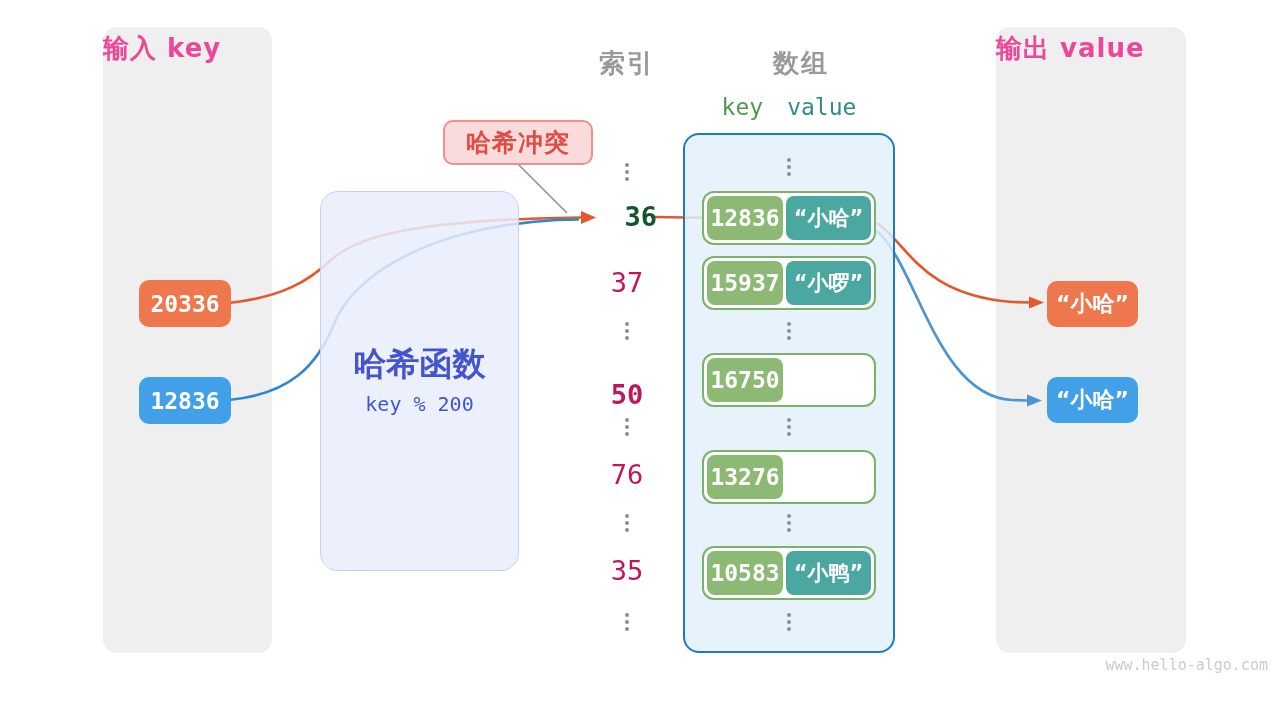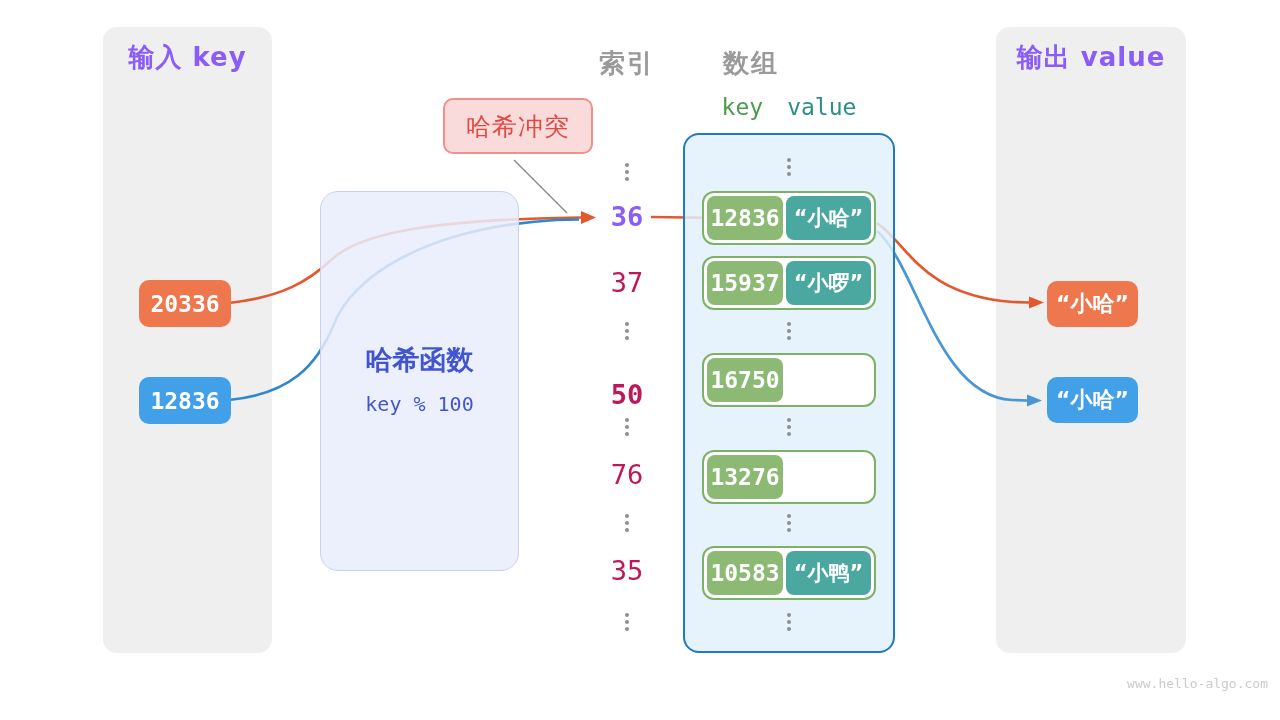--- a/index.html
+++ b/index.html
@@ -10,56 +10,56 @@
   .abs{position:absolute;}
   .mono{font-family:"DejaVu Sans Mono","Liberation Mono",monospace;}
 
   
   .panel{z-index:1;background:#efefef;border-radius:14px;}
   #arrows{position:absolute;left:0;top:0;z-index:2;}
   .z3{z-index:3;}
 
   
   .panel-title{
-    width:100%;text-align:center;padding-top:13px;
-    font-size:26px;font-weight:bold;color:#8b5cf6;letter-spacing:1px;
+    width:100%;text-align:left;padding-top:4px;
+    font-size:26px;font-weight:bold;color:#ec4899;letter-spacing:1px;
   }
   #panel-left{left:103px;top:27px;width:169px;height:626px;}
   #panel-right{left:996px;top:27px;width:190px;height:626px;}
 
   
   .chip{
     border-radius:10px;color:#ffffff;display:flex;align-items:center;justify-content:center;
     font-weight:bold;
   }
   .chip.orange{background:#ee774d;}
   .chip.blue{background:#41a0e8;}
   .key-chip{left:139px;width:92px;height:47px;font-size:23px;}
   .out-chip{left:1047px;width:91px;height:46px;font-size:22px;}
 
   
   #hash-box{
     left:320px;top:191px;width:199px;height:380px;border-radius:18px;
     background:rgba(233,237,251,0.85);border:1.5px solid #c8d0f2;box-sizing:border-box;
   }
-  #hash-title{left:0;top:150px;width:100%;text-align:center;font-size:27px;font-weight:600;color:#4254ce;}
+  #hash-title{left:0;top:150px;width:100%;text-align:center;font-size:33px;font-weight:600;color:#4254ce;}
   #hash-formula{left:0;top:200px;width:100%;text-align:center;font-size:20px;color:#4254ce;}
 
   
   #collision-label{
-    left:443px;top:98px;width:150px;height:56px;border-radius:10px;
+    left:443px;top:120px;width:150px;height:45px;border-radius:10px;
     background:#f9dbdb;border:2px solid #f0908a;box-sizing:border-box;
     display:flex;align-items:center;justify-content:center;
-    font-size:25px;font-weight:normal;color:#e04b44;letter-spacing:1px;
+    font-size:25px;font-weight:bold;color:#e04b44;letter-spacing:1px;
   }
 
   
   .col-header{font-size:26px;font-weight:bold;color:#9a9a9a;text-align:center;letter-spacing:2px;}
   .idx{left:597px;width:60px;text-align:center;font-size:27px;line-height:30px;color:#be185d;}
-  .idx.hot{color:#8b5cf6;font-weight:bold;}
+  .idx.hot{color:#14532d;font-weight:bold;text-align:right;}
 
   
   .vdots{display:flex;flex-direction:column;align-items:center;gap:3px;width:60px;}
   .vdots i{display:block;width:4px;height:4px;border-radius:50%;background:#8e8e8e;}
   .idx-dots{left:597px;}
   .arr-dots{left:759px;}
 
   
   #array-box{
     left:683px;top:133px;width:212px;height:520px;border-radius:16px;
@@ -72,21 +72,21 @@
   .row{
     left:702px;width:174px;height:54px;box-sizing:border-box;
     background:#ffffff;border:2px solid #7cb167;border-radius:12px;
     display:flex;gap:3px;padding:3px;
   }
   .cell{border-radius:8px;color:#fff;display:flex;align-items:center;justify-content:center;}
   .cell.k{width:76px;background:#8cba74;font-size:23px;font-weight:bold;}
   .cell.v{flex:1;background:#4ba8a0;font-size:21px;font-weight:600;}
 
   
-  #watermark{left:1040px;top:676px;width:228px;text-align:right;font-size:13px;color:#cbcbcb;}
+  #watermark{left:1040px;top:656px;width:228px;text-align:right;font-size:15px;color:#cbcbcb;}
 </style>
 </head>
 <body>
 
 <div id="canvas">
 
   <div class="abs panel" id="panel-left"></div>
   <div class="abs panel" id="panel-right"></div>
 
   <svg id="arrows" width="1280" height="720" viewBox="0 0 1280 720">
@@ -108,27 +108,27 @@
   </svg>
 
   <div class="abs z3 panel-title" style="left:103px;top:27px;width:169px;">输入 key</div>
   <div class="abs z3 panel-title" style="left:996px;top:27px;width:190px;">输出 value</div>
 
   <div class="abs z3 chip orange key-chip mono" style="top:280px;">20336</div>
   <div class="abs z3 chip blue key-chip mono" style="top:377px;">12836</div>
 
   <div class="abs z3" id="hash-box">
     <div class="abs" id="hash-title">哈希函数</div>
-    <div class="abs mono" id="hash-formula">key % 100</div>
+    <div class="abs mono" id="hash-formula">key % 200</div>
   </div>
 
   <div class="abs z3" id="collision-label">哈希冲突</div>
 
   <div class="abs z3 col-header" style="left:577px;top:46px;width:100px;">索引</div>
-  <div class="abs z3 col-header" style="left:676px;top:46px;width:150px;">数组</div>
+  <div class="abs z3 col-header" style="left:726px;top:46px;width:150px;">数组</div>
 
   <div class="abs z3 mono" id="kv-header">
     <span class="k">key</span>
     <span class="v">value</span>
   </div>
 
   <div class="abs z3 vdots idx-dots" style="top:163px;">
       <i></i>
       <i></i>
       <i></i>

